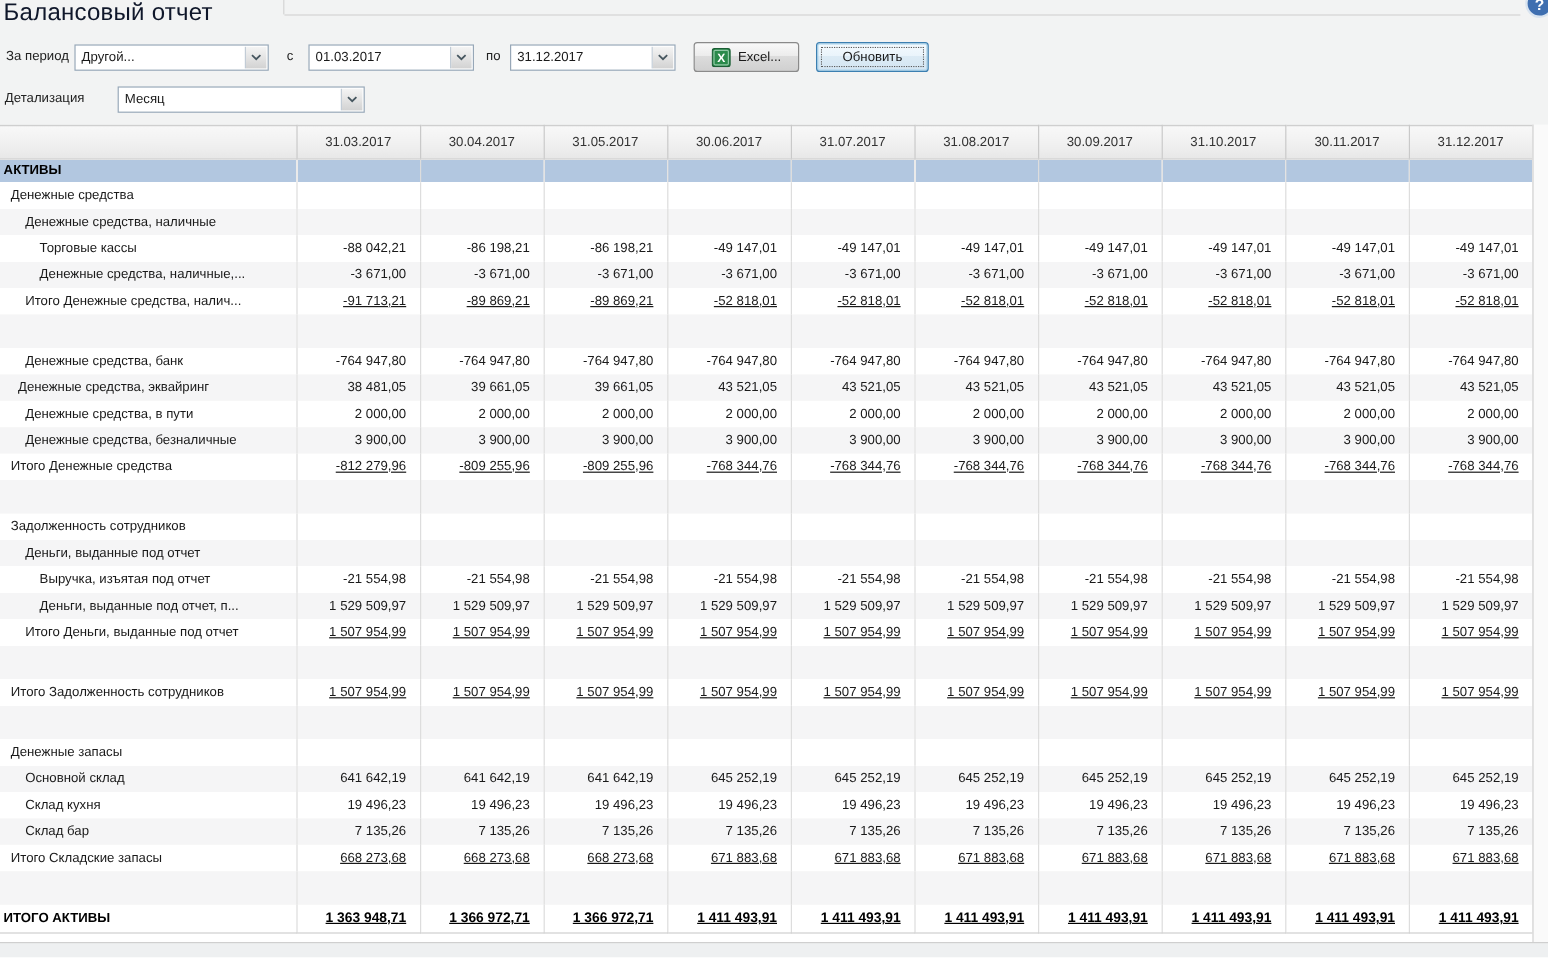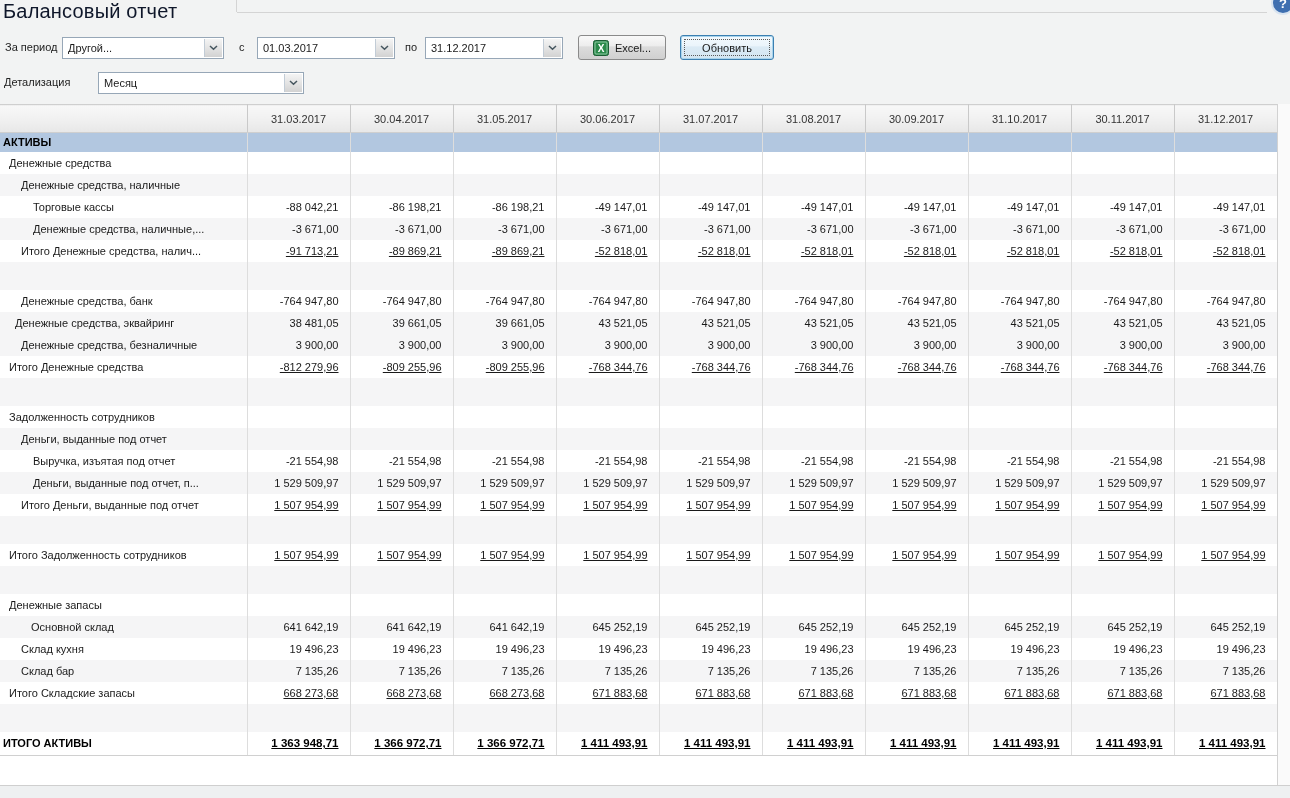--- a/index.html
+++ b/index.html
@@ -275,20 +275,33 @@
             <td class="num">39 661,05</td>
             <td class="num">39 661,05</td>
             <td class="num">43 521,05</td>
             <td class="num">43 521,05</td>
             <td class="num">43 521,05</td>
             <td class="num">43 521,05</td>
             <td class="num">43 521,05</td>
             <td class="num">43 521,05</td>
             <td class="num">43 521,05</td>
           </tr>
+          <tr class="r-data">
+            <td class="lbl" style="padding-left: 21px;">Денежные средства, в пути</td>
+            <td class="num">2 000,00</td>
+            <td class="num">2 000,00</td>
+            <td class="num">2 000,00</td>
+            <td class="num">2 000,00</td>
+            <td class="num">2 000,00</td>
+            <td class="num">2 000,00</td>
+            <td class="num">2 000,00</td>
+            <td class="num">2 000,00</td>
+            <td class="num">2 000,00</td>
+            <td class="num">2 000,00</td>
+          </tr>
           <tr class="r-data stripe">
             <td class="lbl" style="padding-left: 21px;">Денежные средства, безналичные</td>
             <td class="num">3 900,00</td>
             <td class="num">3 900,00</td>
             <td class="num">3 900,00</td>
             <td class="num">3 900,00</td>
             <td class="num">3 900,00</td>
             <td class="num">3 900,00</td>
             <td class="num">3 900,00</td>
             <td class="num">3 900,00</td>
@@ -432,21 +445,21 @@
             <td class="num"></td>
             <td class="num"></td>
             <td class="num"></td>
             <td class="num"></td>
             <td class="num"></td>
             <td class="num"></td>
             <td class="num"></td>
             <td class="num"></td>
           </tr>
           <tr class="r-data stripe">
-            <td class="lbl" style="padding-left: 31px;">Основной склад</td>
+            <td class="lbl" style="padding-left: 21px;">Основной склад</td>
             <td class="num">641 642,19</td>
             <td class="num">641 642,19</td>
             <td class="num">641 642,19</td>
             <td class="num">645 252,19</td>
             <td class="num">645 252,19</td>
             <td class="num">645 252,19</td>
             <td class="num">645 252,19</td>
             <td class="num">645 252,19</td>
             <td class="num">645 252,19</td>
             <td class="num">645 252,19</td>

